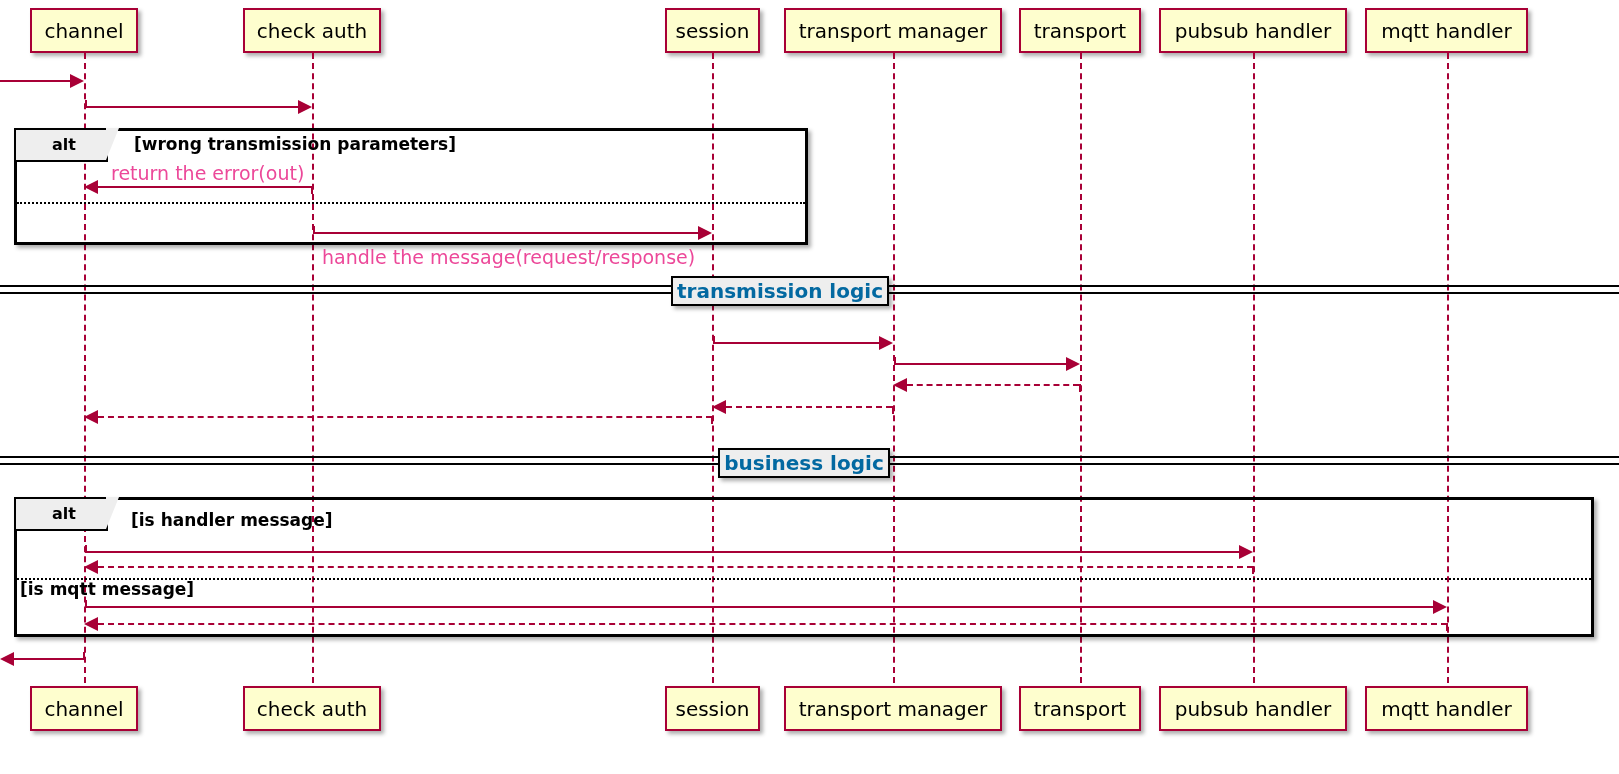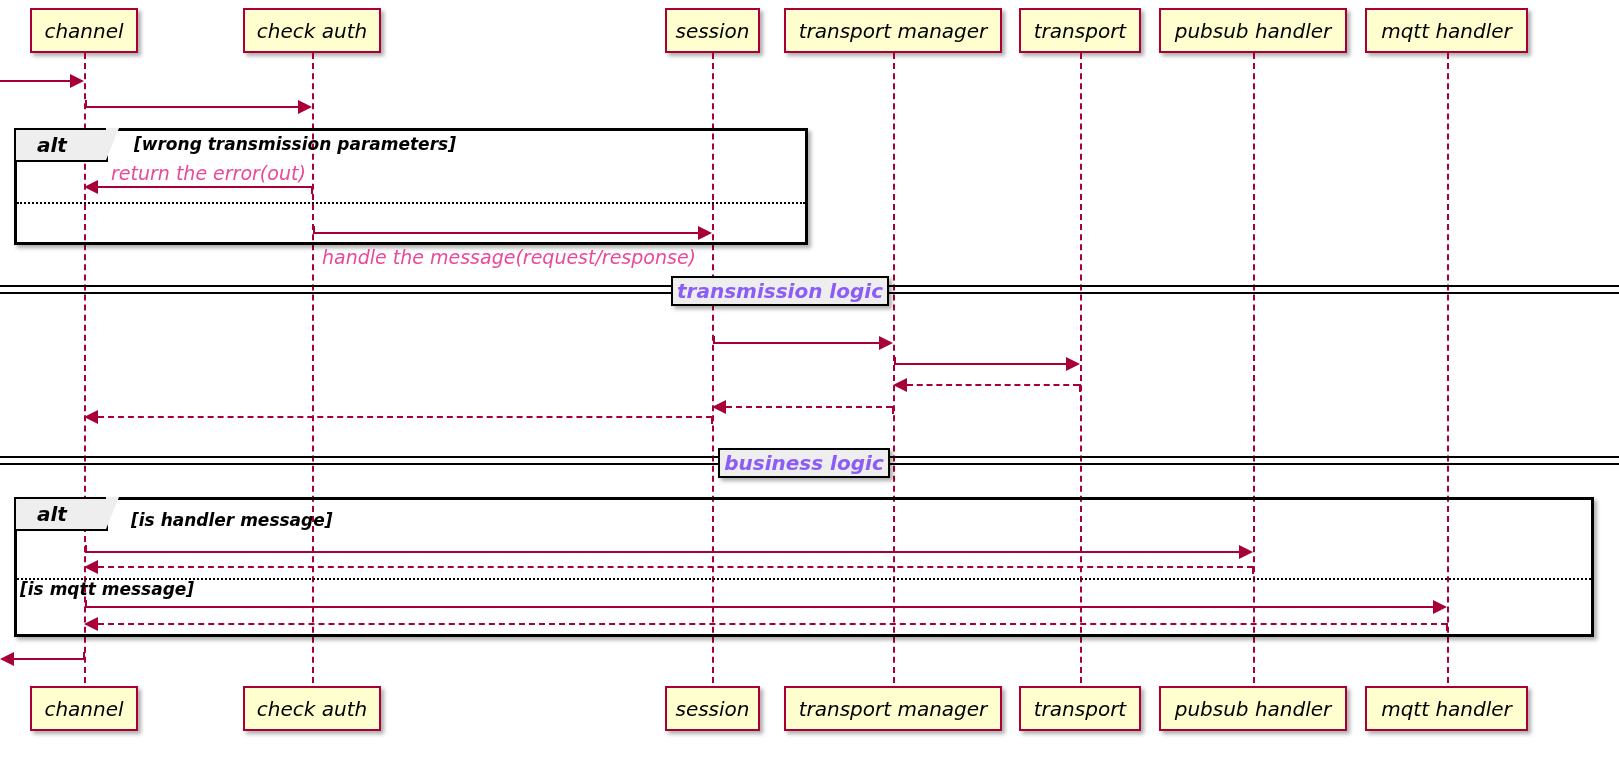--- a/index.html
+++ b/index.html
@@ -11,21 +11,20 @@
     font-family: "DejaVu Sans", sans-serif;
     width: 1619px;
     height: 774px;
     overflow: hidden;
   }
   #diagram {
     position: relative;
     width: 1619px;
     height: 736px;
     background: #ffffff;
-    font-style: italic;
   }
 
   
   .participant {
     position: absolute;
     box-sizing: border-box;
     background: #FEFECE;
     border: 2px solid #A80036;
     color: #000000;
     font-size: 20px;
@@ -89,25 +88,25 @@
     background: transparent;
     box-shadow: 3px 3px 4px rgba(0,0,0,0.32);
   }
   .group-tab {
     position: absolute;
     box-sizing: border-box;
     background: #EEEEEE;
     border-right: 2px solid #000000;
     border-bottom: 2px solid #000000;
     color: #000000;
-    font-size: 20px;
+    font-size: 16px;
     font-weight: bold;
     display: flex;
     align-items: center;
-    padding-left: 21px;
+    padding-left: 36px;
     line-height: 1;
   }
   .group-tab:after {
     content: "";
     position: absolute;
     right: -13px;
     top: -2px;
     width: 0;
     height: 0;
     border-top: 32px solid #EEEEEE;
@@ -131,21 +130,21 @@
   .divider-line {
     position: absolute;
     height: 0;
     border-top: 2px solid #000000;
   }
   .divider-box {
     position: absolute;
     box-sizing: border-box;
     background: #EEEEEE;
     border: 2px solid #000000;
-    color: #8b5cf6;
+    color: #0369a1;
     font-size: 20px;
     font-weight: bold;
     display: flex;
     align-items: center;
     justify-content: center;
     white-space: nowrap;
     line-height: 1;
     box-shadow: 3px 3px 4px rgba(0,0,0,0.32);
     z-index: 5;
   }

